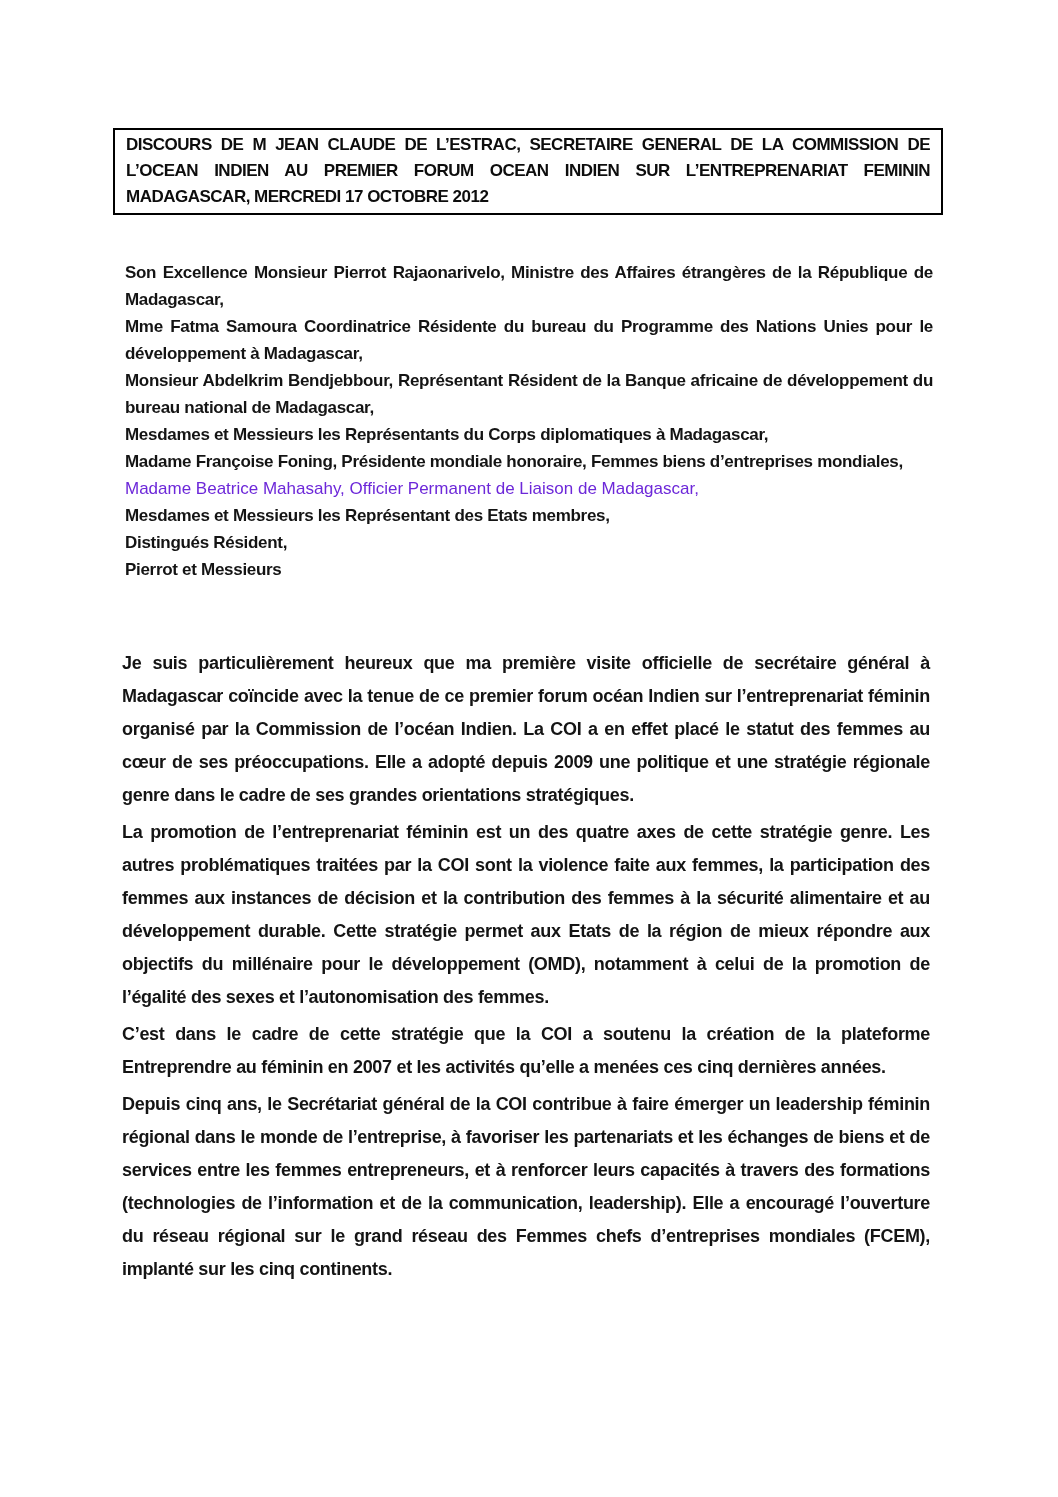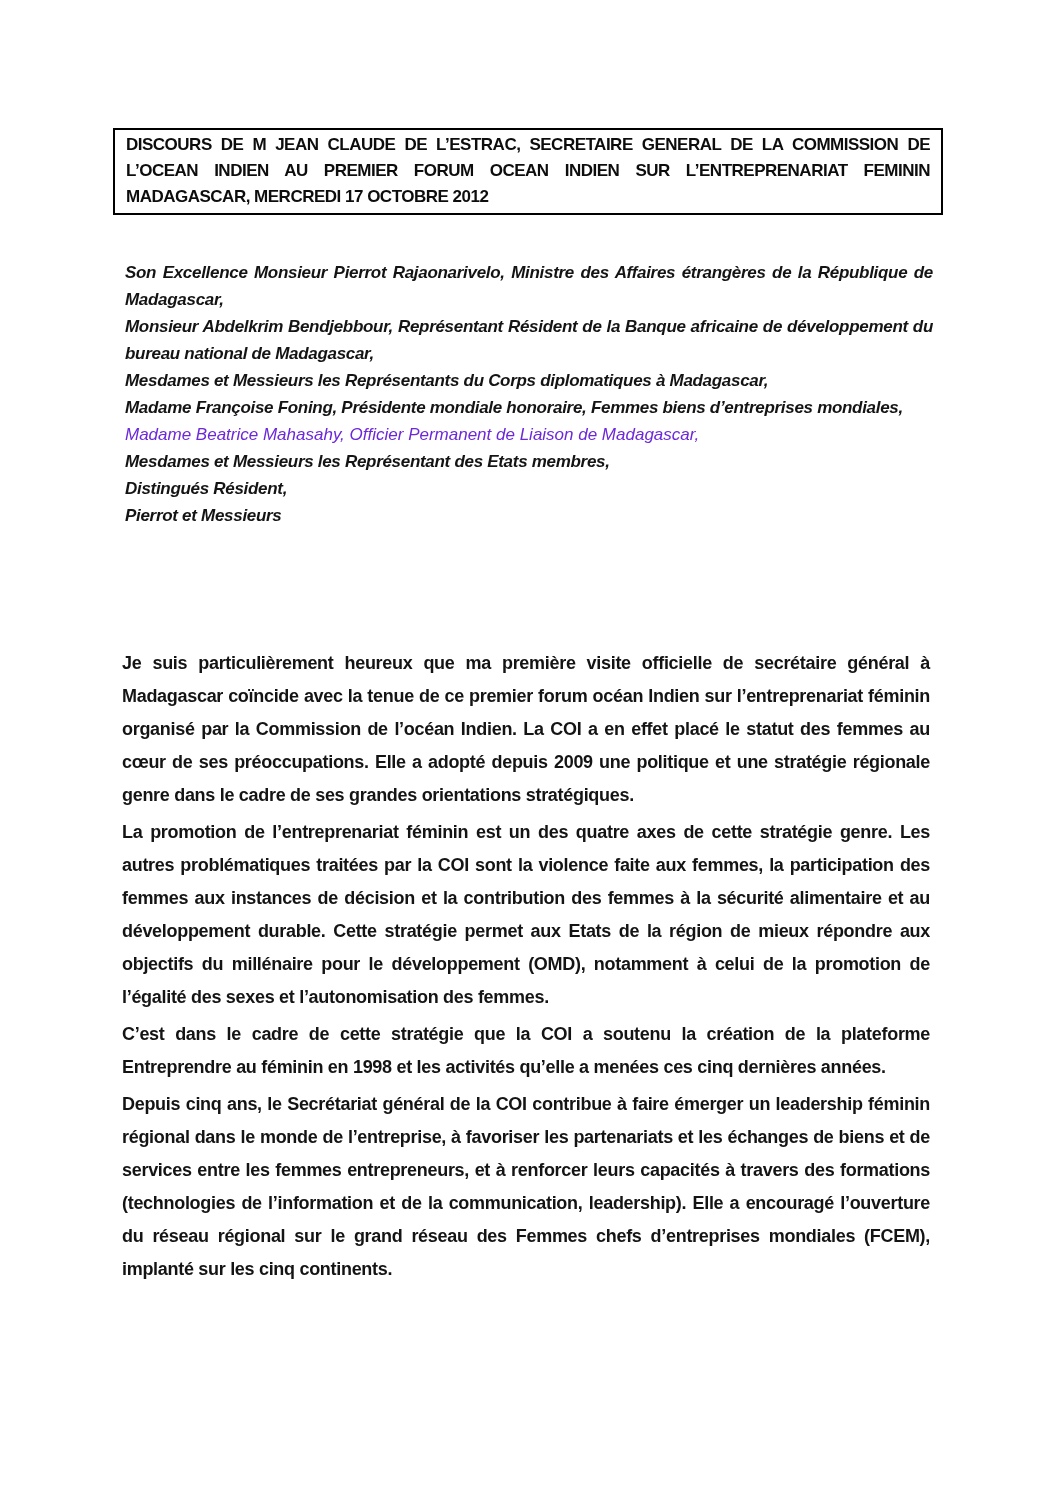--- a/index.html
+++ b/index.html
@@ -38,21 +38,21 @@
     top: 259px;
     width: 808px;
     font-size: 17px;
     font-weight: bold;
     line-height: 27px;
     letter-spacing: -0.3px;
     text-align: justify;
     color: #141414;
     font-stretch: condensed;
   }
-  .salutation-line { margin: 0; font-style: italic; }
+  .salutation-line { margin: 0; }
   .salutation-line.light {
     font-weight: normal;
     letter-spacing: 0;
     color: #6d28d9;
   }
   .paragraphs {
     position: absolute;
     left: 122px;
     top: 647px;
     width: 808px;
@@ -72,29 +72,30 @@
 <body>
 
 <div class="page">
 
   <div class="title-box">
     <span>DISCOURS DE M JEAN CLAUDE DE L’ESTRAC, SECRETAIRE GENERAL DE LA COMMISSION DE L’OCEAN INDIEN AU PREMIER FORUM OCEAN INDIEN SUR L’ENTREPRENARIAT FEMININ MADAGASCAR, MERCREDI 17 OCTOBRE 2012</span>
   </div>
 
   <div class="salutations">
     <div class="salutation-line">Son Excellence Monsieur Pierrot Rajaonarivelo, Ministre des Affaires étrangères de la République de Madagascar,</div>
+    <div class="salutation-line">Mme Fatma Samoura Coordinatrice Résidente du bureau du Programme des Nations Unies pour le développement à Madagascar,</div>
     <div class="salutation-line">Monsieur Abdelkrim Bendjebbour, Représentant Résident de la Banque africaine de développement du bureau national de Madagascar,</div>
     <div class="salutation-line">Mesdames et Messieurs les Représentants du Corps diplomatiques à Madagascar,</div>
     <div class="salutation-line">Madame Françoise Foning, Présidente mondiale honoraire, Femmes biens d’entreprises mondiales,</div>
     <div class="salutation-line light">Madame Beatrice Mahasahy, Officier Permanent de Liaison de Madagascar,</div>
     <div class="salutation-line">Mesdames et Messieurs les Représentant des Etats membres,</div>
     <div class="salutation-line">Distingués Résident,</div>
     <div class="salutation-line">Pierrot et Messieurs</div>
   </div>
 
   <div class="paragraphs">
     <p class="body-paragraph">Je suis particulièrement heureux que ma première visite officielle de secrétaire général à Madagascar coïncide avec la tenue de ce premier forum océan Indien sur l’entreprenariat féminin organisé par la Commission de l’océan Indien. La COI a en effet placé le statut des femmes au cœur de ses préoccupations. Elle a adopté depuis 2009 une politique et une stratégie régionale genre dans le cadre de ses grandes orientations stratégiques.</p>
     <p class="body-paragraph">La promotion de l’entreprenariat féminin est un des quatre axes de cette stratégie genre. Les autres problématiques traitées par la COI sont la violence faite aux femmes, la participation des femmes aux instances de décision et la contribution des femmes à la sécurité alimentaire et au développement durable. Cette stratégie permet aux Etats de la région de mieux répondre aux objectifs du millénaire pour le développement (OMD), notamment à celui de la promotion de l’égalité des sexes et l’autonomisation des femmes.</p>
-    <p class="body-paragraph">C’est dans le cadre de cette stratégie que la COI  a soutenu la création de la plateforme Entreprendre au féminin en 1998 et les activités qu’elle a menées  ces cinq dernières années.</p>
+    <p class="body-paragraph">C’est dans le cadre de cette stratégie que la COI  a soutenu la création de la plateforme Entreprendre au féminin en 2007 et les activités qu’elle a menées  ces cinq dernières années.</p>
     <p class="body-paragraph">Depuis cinq ans, le Secrétariat général de la COI contribue à faire émerger un leadership féminin régional dans le monde de l’entreprise, à favoriser les partenariats et les échanges de biens et de services entre les femmes entrepreneurs, et à renforcer leurs capacités à travers des formations (technologies de l’information et de la communication, leadership). Elle a encouragé l’ouverture du réseau régional sur le grand réseau des Femmes chefs d’entreprises mondiales (FCEM),  implanté sur les cinq continents.</p>
   </div>
 
 </div>
 
 </body></html>

